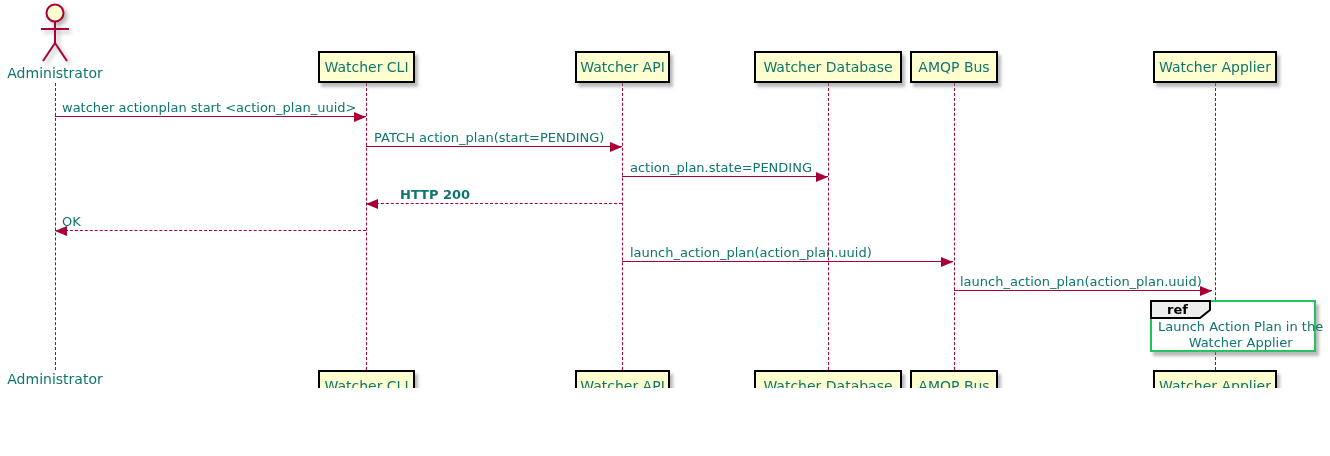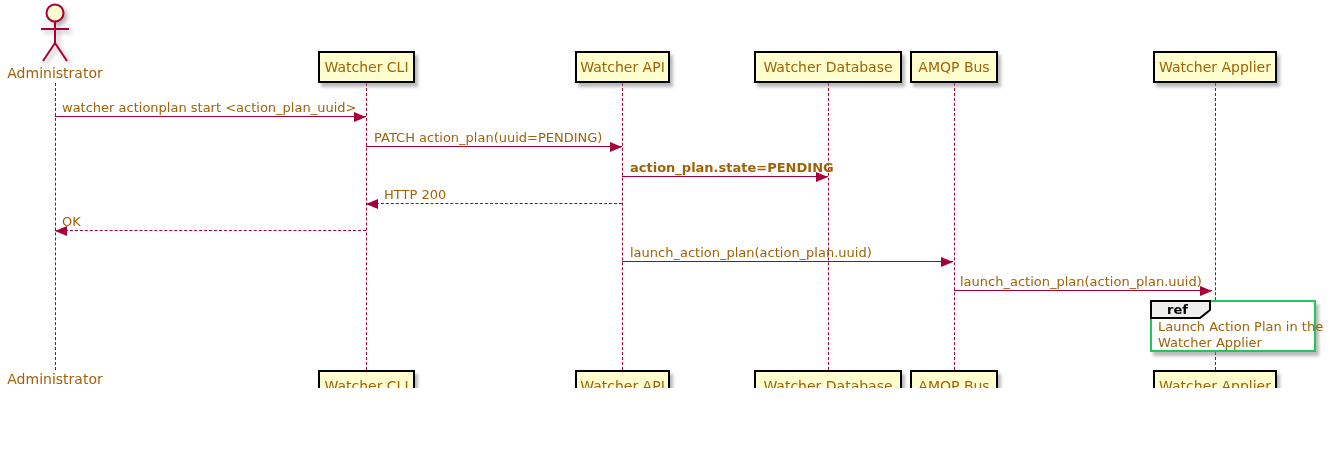--- a/index.html
+++ b/index.html
@@ -1,18 +1,18 @@
 <!DOCTYPE html>
 <html><head>
 <meta charset="utf-8">
 <style>
   html,body{margin:0;padding:0;background:#FFFFFF;}
   #canvas{
     position:relative;width:1330px;height:388px;background:#FFFFFF;overflow:hidden;
-    font-family:"DejaVu Sans","Liberation Sans",sans-serif;color:#a16207;
+    font-family:"DejaVu Sans","Liberation Sans",sans-serif;color:#0f766e;
   }
   
   .pbox{
     position:absolute;height:32px;box-sizing:border-box;
     background:#FEFECE;border:2px solid #000000;
     display:flex;align-items:center;justify-content:center;
     font-size:14px;white-space:nowrap;
     box-shadow:3px 4px 3px rgba(130,130,130,.55);
   }
   
@@ -31,21 +31,21 @@
   .actor-figure{position:absolute;filter:drop-shadow(3px 3px 2px rgba(130,130,130,.6));}
   .actor-label{position:absolute;width:106px;text-align:center;font-size:14px;white-space:nowrap;}
   
   .ref-box{
     position:absolute;box-sizing:border-box;background:#FFFFFF;border:2px solid #22c55e;
     box-shadow:3px 4px 3px rgba(130,130,130,.55);
   }
   .ref-header-svg{position:absolute;left:-2px;top:-2px;}
   .ref-header-text{font-size:13px;font-weight:bold;font-family:"DejaVu Sans","Liberation Sans",sans-serif;}
   .ref-body{position:absolute;left:6px;top:17px;font-size:13px;line-height:16px;white-space:nowrap;}
-  .ref-body span{display:block;}
+  .ref-body span{display:block;text-align:center;}
 </style>
 </head>
 <body>
 
 <div id="canvas">
 
   <svg class="actor-figure" style="left:30px;top:2px;" width="50" height="62" viewBox="0 0 50 62">
     <circle cx="25" cy="11" r="8.5" fill="#FEFECE" stroke="#A80036" stroke-width="2"></circle>
     <line x1="25" y1="19.5" x2="25" y2="41" stroke="#A80036" stroke-width="2"></line>
     <line x1="11" y1="27" x2="39" y2="27" stroke="#A80036" stroke-width="2"></line>
@@ -79,29 +79,29 @@
   <div class="pbox" style="left:318px;top:370px;width:97px;">Watcher CLI</div>
   <div class="pbox" style="left:575px;top:370px;width:95px;">Watcher API</div>
   <div class="pbox" style="left:754px;top:370px;width:148px;">Watcher Database</div>
   <div class="pbox" style="left:910px;top:370px;width:88px;">AMQP Bus</div>
   <div class="pbox" style="left:1153px;top:370px;width:124px;">Watcher Applier</div>
 
   <div class="msg-label" style="left:62px;top:100px;">watcher actionplan start &lt;action_plan_uuid&gt;</div>
   <div class="msg-line" style="left:55px;top:116px;width:311px;"></div>
   <div class="arrow-right" style="left:354px;top:112px;"></div>
 
-  <div class="msg-label" style="left:374px;top:130px;">PATCH action_plan(uuid=PENDING)</div>
+  <div class="msg-label" style="left:374px;top:130px;">PATCH action_plan(start=PENDING)</div>
   <div class="msg-line" style="left:366px;top:146px;width:256px;"></div>
   <div class="arrow-right" style="left:610px;top:142px;"></div>
 
-  <div class="msg-label" style="left:630px;top:160px;font-weight:bold;">action_plan.state=PENDING</div>
+  <div class="msg-label" style="left:630px;top:160px;">action_plan.state=PENDING</div>
   <div class="msg-line" style="left:622px;top:176px;width:206px;"></div>
   <div class="arrow-right" style="left:816px;top:172px;"></div>
 
-  <div class="msg-label" style="left:384px;top:187px;">HTTP 200</div>
+  <div class="msg-label" style="left:400px;top:187px;font-weight:bold;">HTTP 200</div>
   <div class="msg-line dashed" style="left:366px;top:203px;width:256px;"></div>
   <div class="arrow-left" style="left:366px;top:199px;"></div>
 
   <div class="msg-label" style="left:62px;top:214px;">OK</div>
   <div class="msg-line dashed" style="left:55px;top:230px;width:311px;"></div>
   <div class="arrow-left" style="left:55px;top:226px;"></div>
 
   <div class="msg-label" style="left:630px;top:245px;">launch_action_plan(action_plan.uuid)</div>
   <div class="msg-line" style="left:622px;top:261px;width:331px;"></div>
   <div class="arrow-right" style="left:941px;top:257px;"></div>

